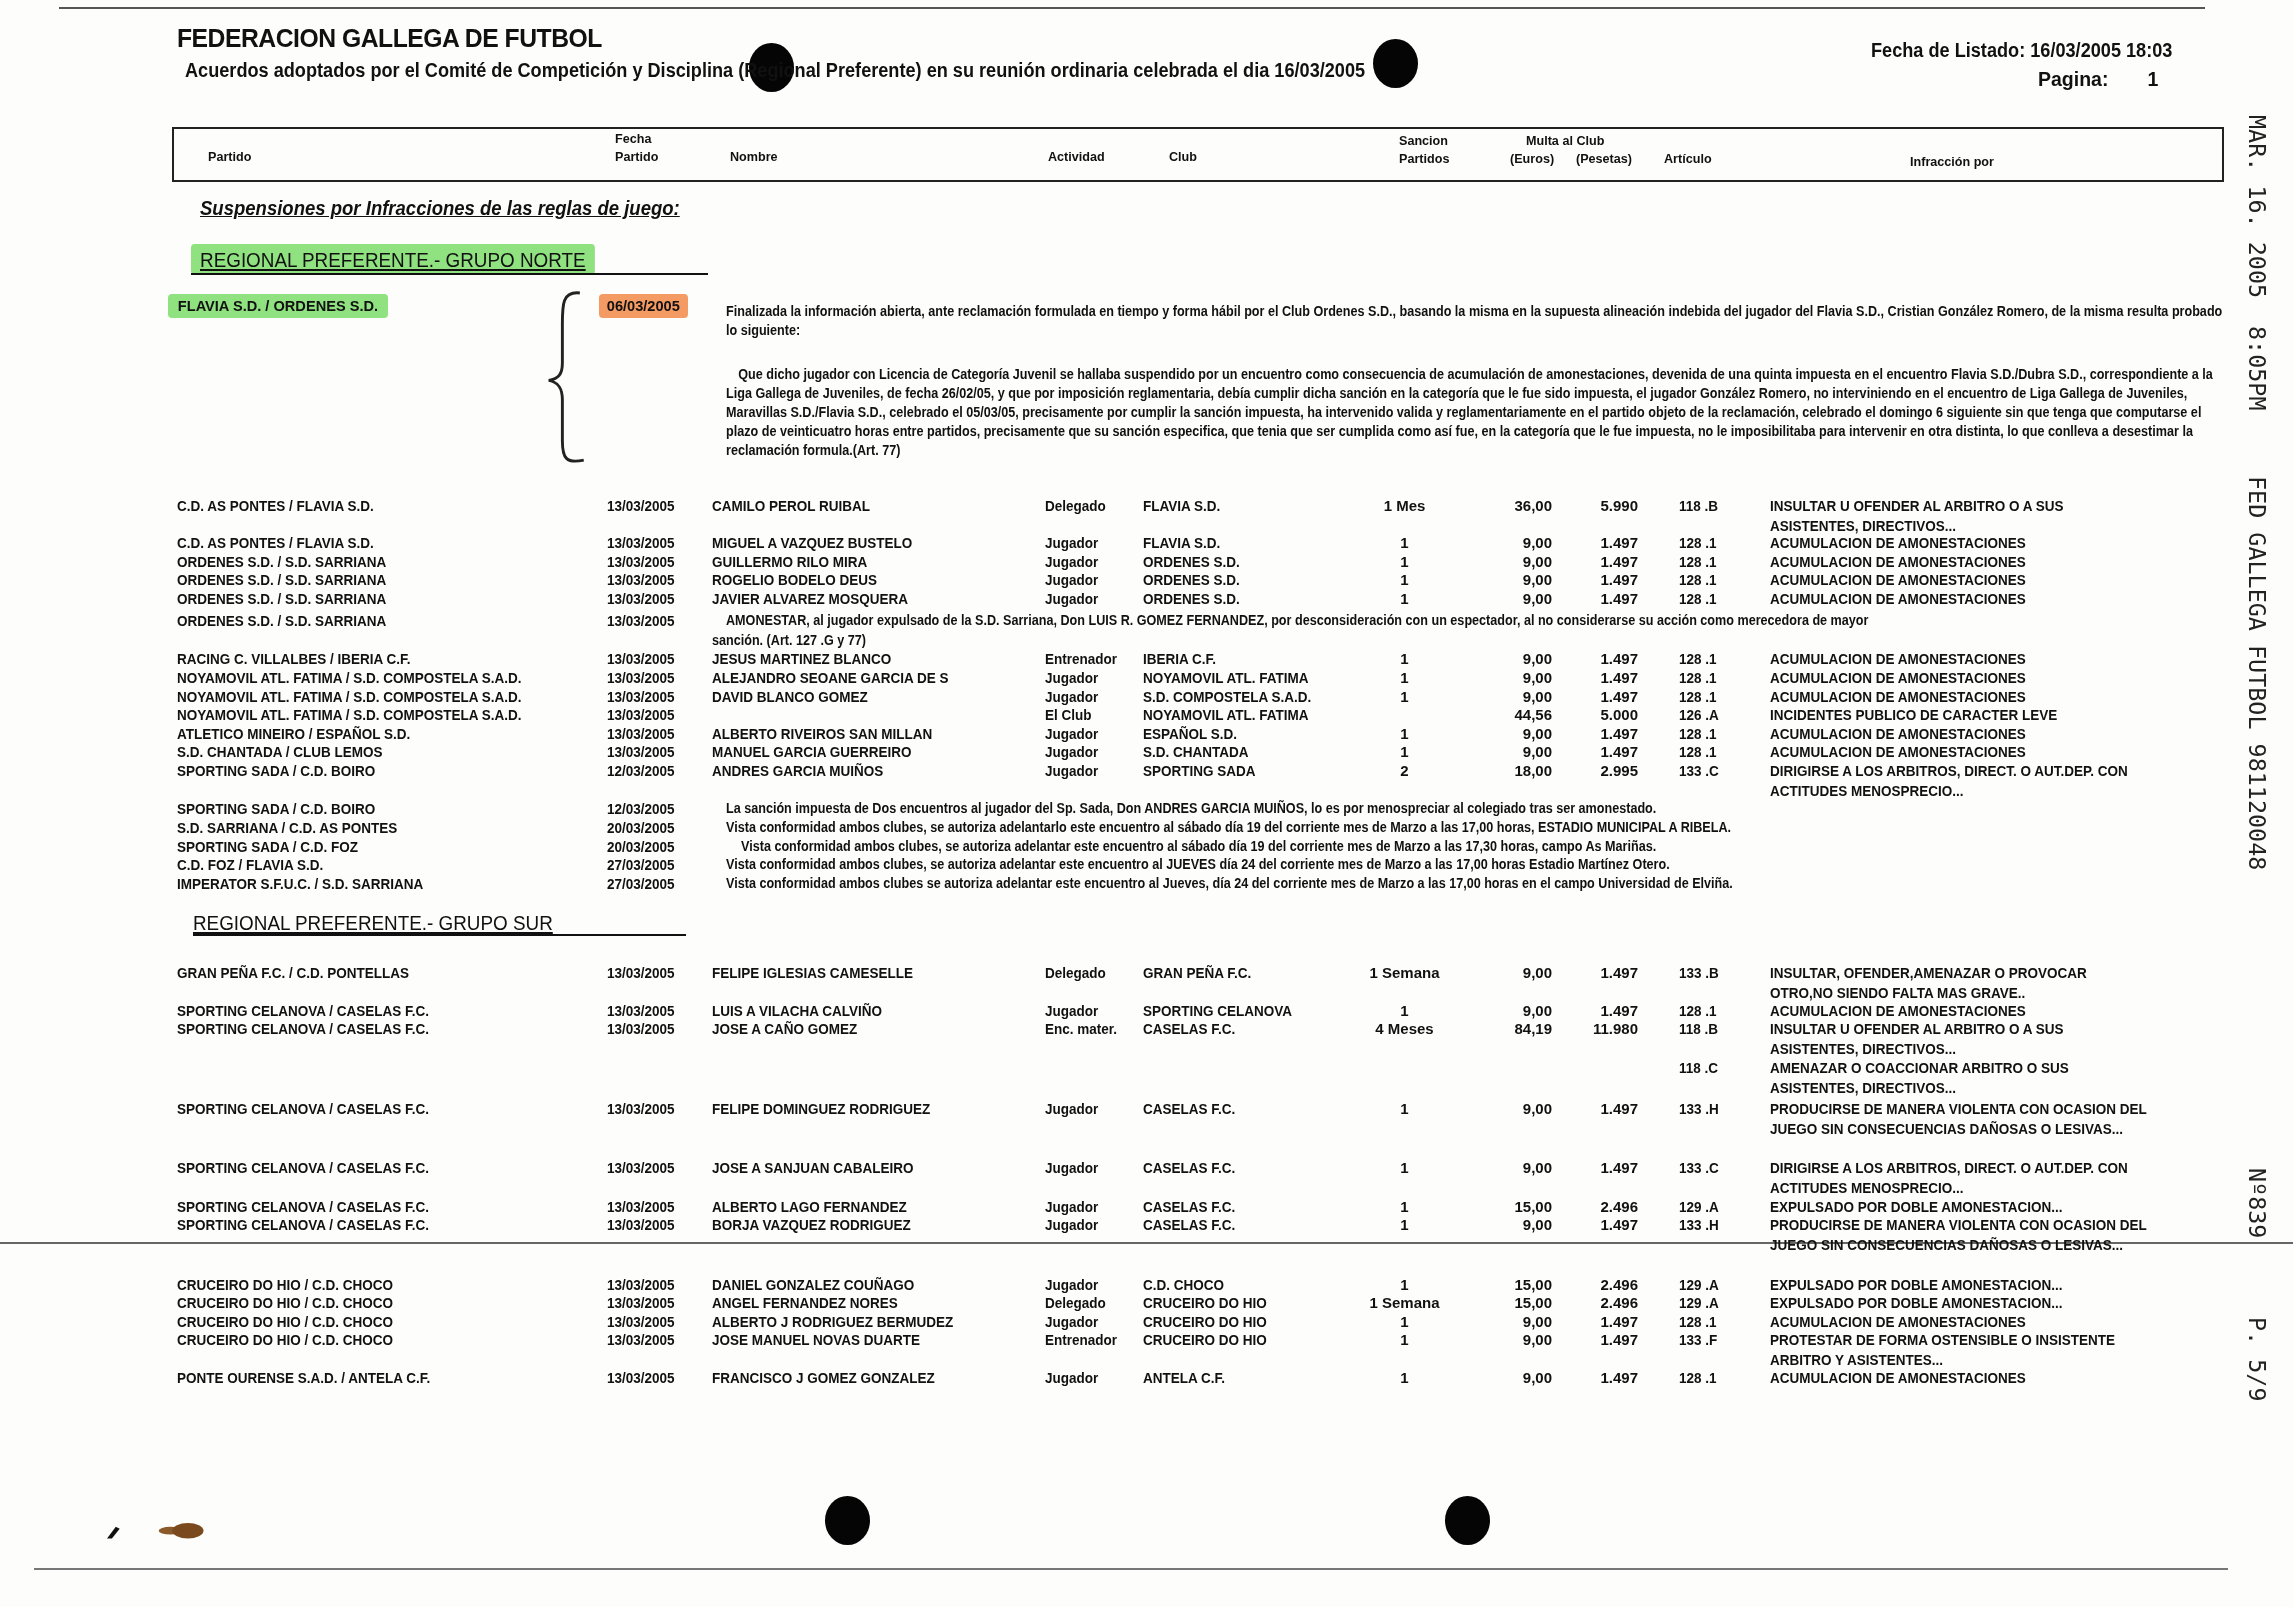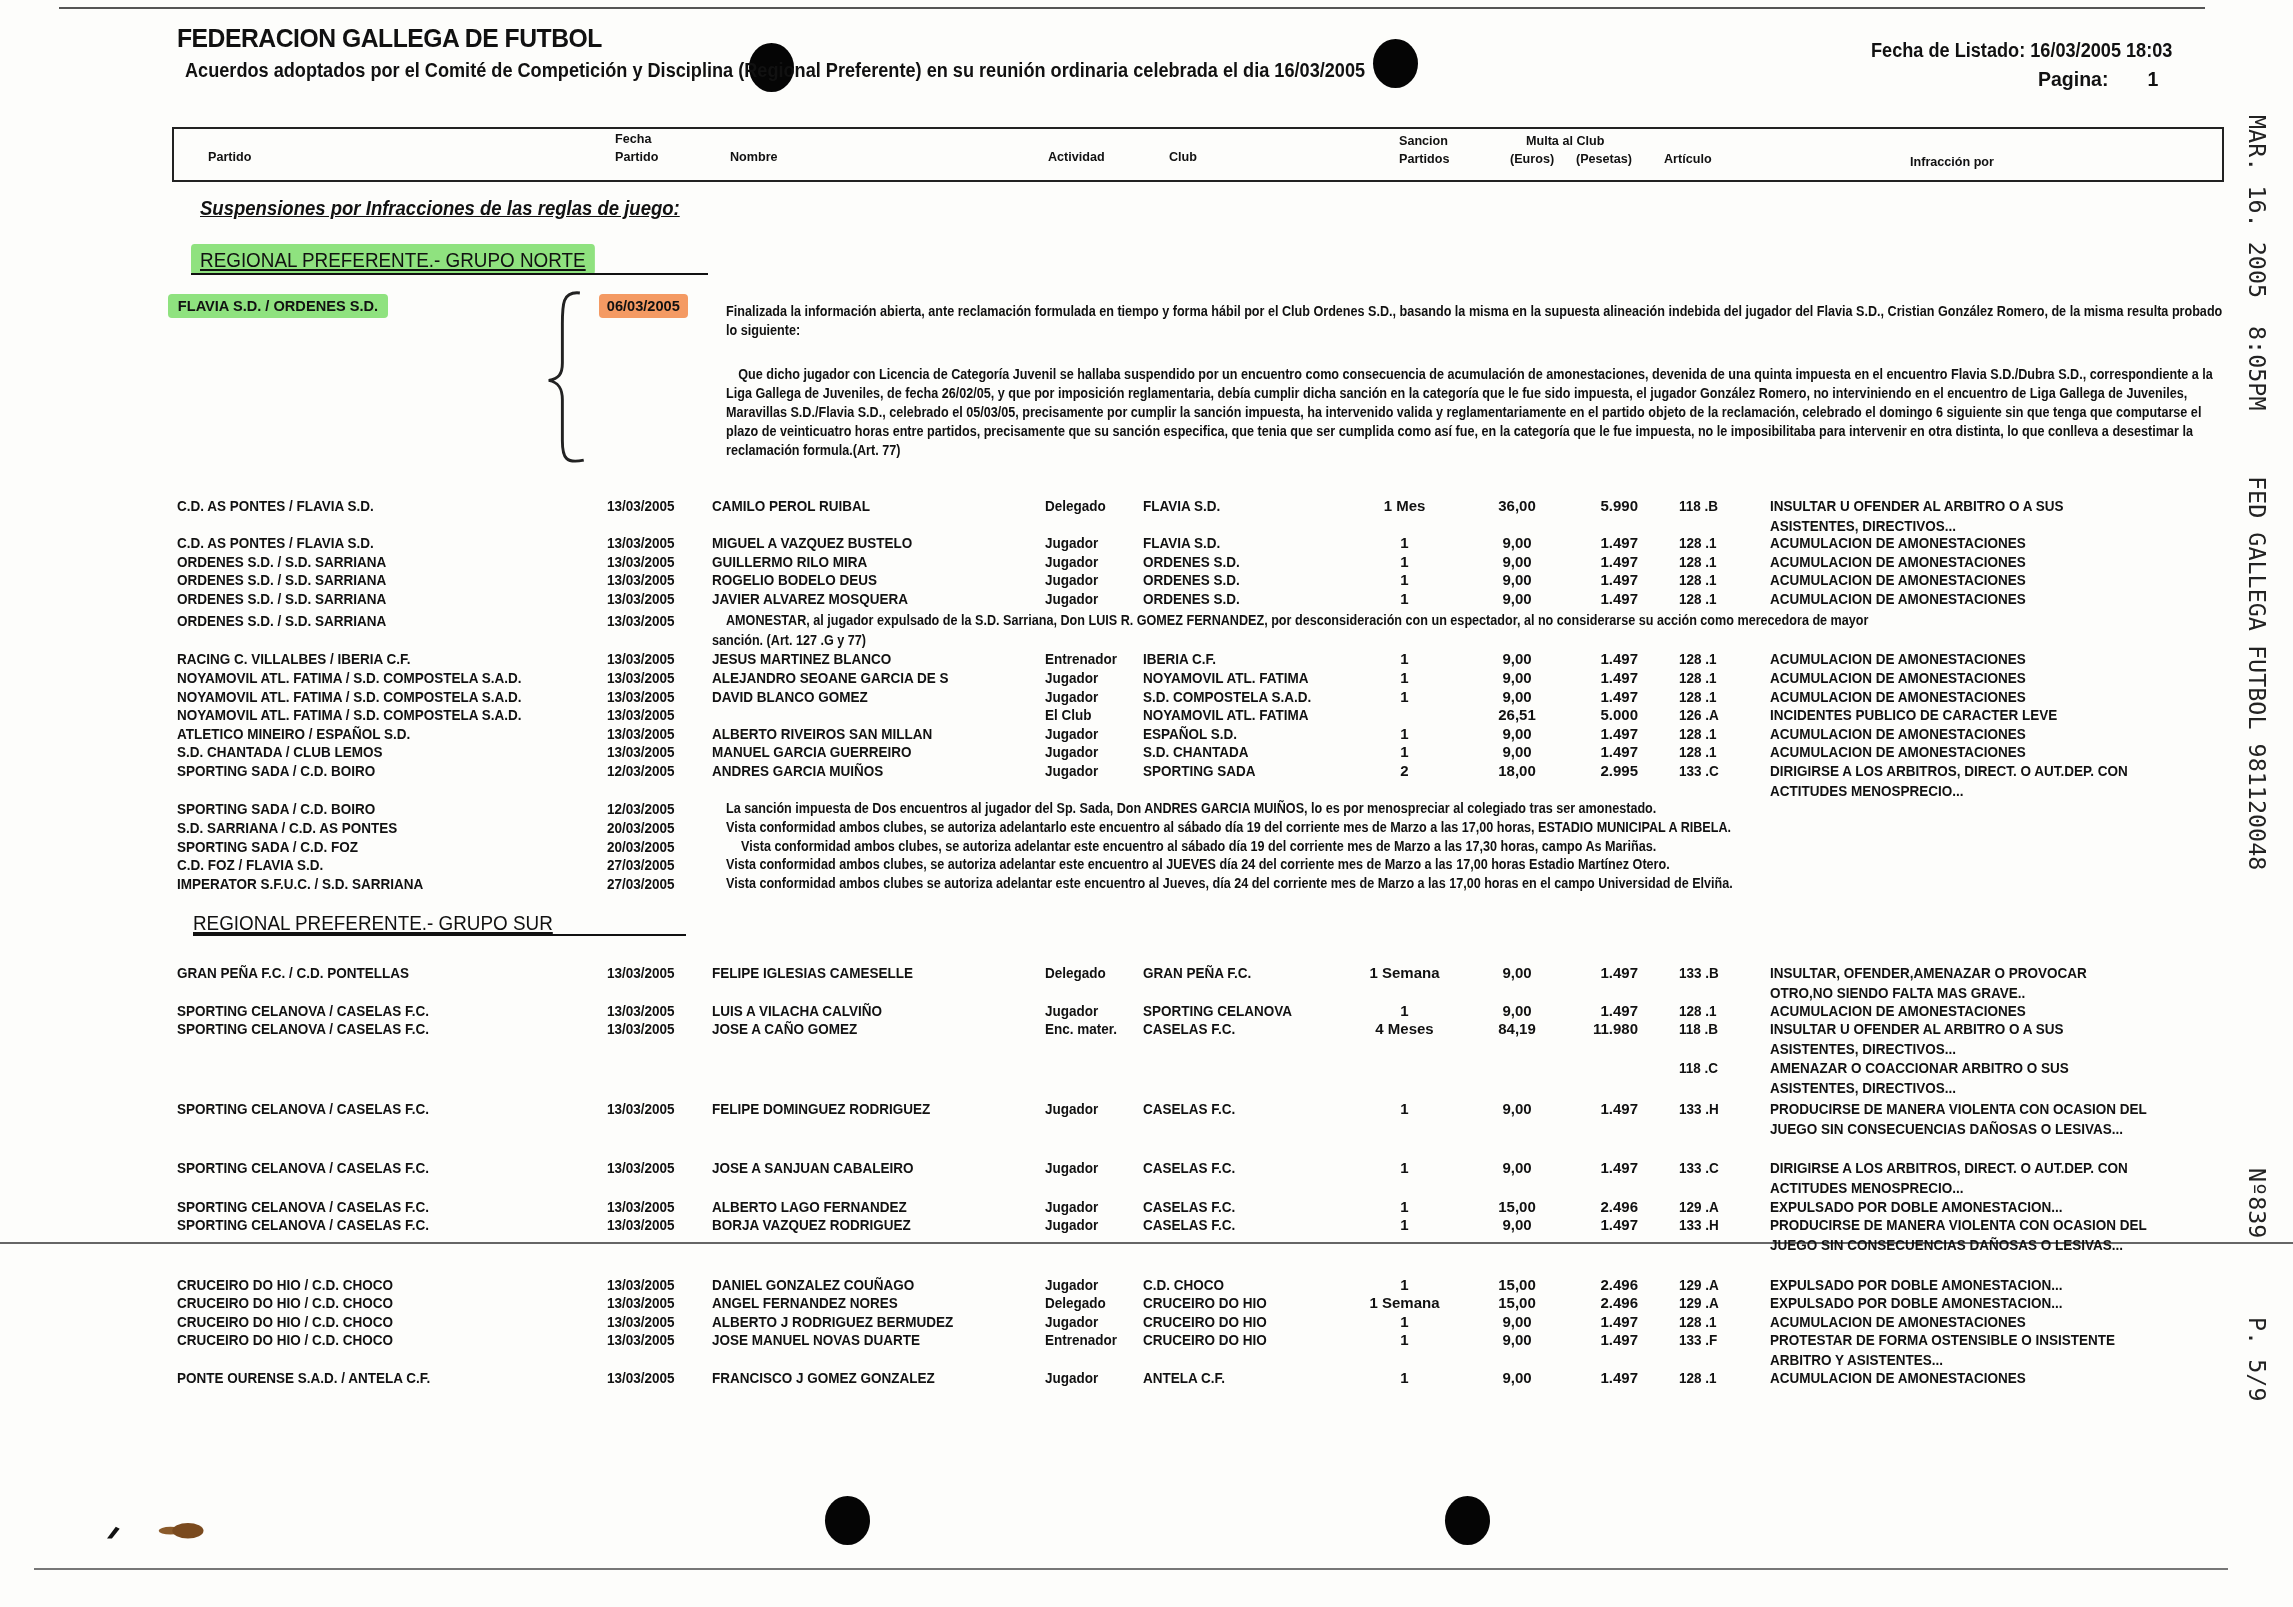--- a/index.html
+++ b/index.html
@@ -24,21 +24,21 @@
   .hl-green { background:#8fe27f; padding:3.9px 9.8px; border-radius:3.9px; }
   .hl-orange { background:#f49a63; padding:3.9px 7.8px; border-radius:3.9px; }
   .row { position:absolute; left:0; width:2080px; height:19.5px; font-size:15px; font-weight:bold; }
   .row span { position:absolute; white-space:nowrap; transform:scaleX(0.9); transform-origin:left; }
   .c-partido { left:177px; }
   .c-fecha { left:607px; }
   .c-nombre { left:712px; }
   .c-act { left:1045px; }
   .c-club { left:1143px; }
   .c-sancion { left:1346px; width:117px; text-align:center; transform:none !important; }
-  .c-euros { left:1482px; width:70px; text-align:center; transform:none !important; }
+  .c-euros { left:1482px; width:70px; text-align:right; transform:none !important; }
   .c-pesetas { left:1562px; width:76px; text-align:right; transform:none !important; }
   .c-art { left:1679px; }
   .c-inf { left:1770px; }
   .para { position:absolute; font-size:14px; font-weight:bold; line-height:19px; transform:scaleX(0.9); transform-origin:left; white-space:normal; }
   .note { position:absolute; font-size:14px; font-weight:bold; white-space:nowrap; transform:scaleX(0.9); transform-origin:left; }
   .fax { position:absolute; left:2243px; font-family:"DejaVu Sans Mono", monospace; font-size:23.4px; writing-mode:vertical-rl; color:#222; }
   .brace { position:absolute; left:541px; top:285px; }
 </style>
 </head>
 <body>
@@ -200,21 +200,21 @@
       <span class="c-art">128 .1</span>
       <span class="c-inf">ACUMULACION DE AMONESTACIONES</span>
     </div>
     <div class="row" style="top: 706px;">
       <span class="c-partido">NOYAMOVIL ATL. FATIMA / S.D. COMPOSTELA S.A.D.</span>
       <span class="c-fecha">13/03/2005</span>
       <span class="c-nombre"></span>
       <span class="c-act">El Club</span>
       <span class="c-club">NOYAMOVIL ATL. FATIMA</span>
       <span class="c-sancion"></span>
-      <span class="c-euros">26,51</span>
+      <span class="c-euros">44,56</span>
       <span class="c-pesetas">5.000</span>
       <span class="c-art">126 .A</span>
       <span class="c-inf">INCIDENTES PUBLICO DE CARACTER LEVE</span>
     </div>
     <div class="row" style="top: 725px;">
       <span class="c-partido">ATLETICO MINEIRO / ESPAÑOL S.D.</span>
       <span class="c-fecha">13/03/2005</span>
       <span class="c-nombre">ALBERTO RIVEIROS SAN MILLAN</span>
       <span class="c-act">Jugador</span>
       <span class="c-club">ESPAÑOL S.D.</span>

